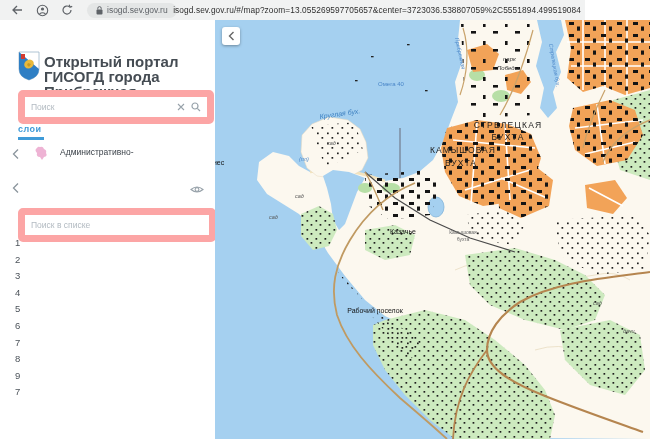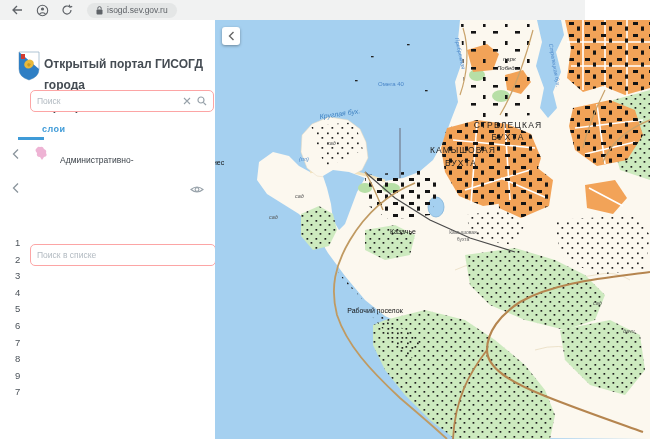--- a/index.html
+++ b/index.html
@@ -12,34 +12,34 @@
   .chrome .nav-ic{width:16px;height:16px;display:flex;align-items:center;justify-content:center;
           margin-left:9px;cursor:pointer;}
   .chip{margin-left:12px;height:15px;background:#e4e6e6;border-radius:8px;display:flex;
         align-items:center;padding:0 9px;gap:4px;}
   .chip span{font-size:8.5px;color:#5f6368;}
   .full-url{position:absolute;right:4px;top:5px;font-size:8.3px;color:#2e2e2e;letter-spacing:.1px;}
 
   
   .sidebar{position:absolute;left:0;top:20px;width:215px;height:419px;background:#fff;}
   .logo{position:absolute;left:18px;top:31px;}
-  .title{position:absolute;left:44px;top:34px;width:160px;font-size:12px;font-weight:bold;
-         color:#454c53;line-height:21px;}
-  .srch{position:absolute;left:30px;width:182px;height:20px;border:1px solid #fca5a5;
+  .title{position:absolute;left:44px;top:34px;width:160px;font-size:15px;font-weight:bold;
+         color:#454c53;line-height:15px;}
+  .srch{position:absolute;left:18px;width:182px;height:20px;border:7px solid #fca5a5;
         border-radius:5px;background:#fff;display:flex;align-items:center;}
   .srch input{border:none;outline:none;flex:1;font-size:8.5px;color:#444;padding:0 6px;
         font-family:"Liberation Sans",sans-serif;background:transparent;min-width:0;}
   .srch input::placeholder{color:#b2bac1;}
   .srch .ic{flex:0 0 auto;margin-right:6px;cursor:pointer;display:flex;}
   .tab{position:absolute;left:18px;top:104px;font-size:9px;font-weight:bold;color:#3f9bd8;
-       letter-spacing:.5px;cursor:pointer;margin-left:24px;}
+       letter-spacing:.5px;cursor:pointer;}
   .tab-bar{position:absolute;left:18px;top:117px;width:26px;height:3px;background:#3f9bd8;}
   .lrow{position:absolute;left:0;width:215px;cursor:pointer;}
   .chev{position:absolute;left:12px;top:4px;}
-  .llabel{font-size:8.5px;color:#3d444b;line-height:13px;margin-top:8px;}
+  .llabel{font-size:8.5px;color:#3d444b;line-height:13px;}
   .num{font-size:9.5px;color:#4c535a;height:16.6px;line-height:16.6px;padding-left:15px;
        cursor:pointer;}
 
   
   .map{position:absolute;left:215px;top:20px;width:435px;height:419px;background:#a5d0f0;
        cursor:grab;}
   .map svg{display:block;}
   .collapse-btn{position:absolute;left:7px;top:7px;width:18px;height:18px;background:#fff;
        border-radius:3px;box-shadow:0 1px 3px rgba(0,0,0,.35);display:flex;align-items:center;
        justify-content:center;cursor:pointer;}
@@ -67,20 +67,21 @@
         <path d="M8.2 0.8 L9 3.2 L11.2 2.4" stroke="#5f6368" stroke-width="1.2" fill="none"></path>
       </svg>
   </div>
   <div class="chip">
     <svg width="7" height="9" viewBox="0 0 7 9">
         <rect x="0.5" y="3.5" width="6" height="5" rx="1" fill="#5f6368"></rect>
         <path d="M1.8 3.5 V2.3 A1.7 1.7 0 0 1 5.2 2.3 V3.5" stroke="#5f6368" stroke-width="1" fill="none"></path>
       </svg>
     <span>isogd.sev.gov.ru</span>
   </div>
+  <div class="full-url">isogd.sev.gov.ru/#/map?zoom=13.055269597705657&amp;center=3723036.538807059%2C5551894.499519084</div>
 </div>
 
 <div class="sidebar">
   <svg class="logo" width="22" height="30" viewBox="0 0 22 30">
     <path d="M1,1 h20 v17 q0,8 -10,11 q-10,-3 -10,-11 Z" fill="#ffffff" stroke="#9db6c9" stroke-width="0.8"></path>
     <path d="M1,1 L21,18 V18 q0,8 -10,11 q-10,-3 -10,-11 Z" fill="#2f7fc4"></path>
     <rect x="3" y="3" width="4" height="5" fill="#d23b2f"></rect>
     <path d="M8,10 q4,-3 7,0 q2,3 -1,6 q-4,3 -7,0 q-2,-3 1,-6 Z" fill="#e8b93c"></path>
     <path d="M10,12 l3,1 -2,3 -2,-2 Z" fill="#c99a23"></path>
   </svg>
@@ -122,21 +123,21 @@
   <div class="lrow" style="top:158px;height:32px;">
     <svg class="chev" width="8" height="12" viewBox="0 0 8 12">
         <path d="M6,1.5 L1.5,6 L6,10.5" stroke="#8b959d" stroke-width="1.3" fill="none"></path>
       </svg>
     <svg style="position:absolute;left:190px;top:6px;" width="14" height="11" viewBox="0 0 14 11">
       <path d="M1,5.5 Q7,0.5 13,5.5 Q7,10.5 1,5.5 Z" fill="none" stroke="#97a1a9" stroke-width="1.1"></path>
       <circle cx="7" cy="5.5" r="1.9" fill="none" stroke="#97a1a9" stroke-width="1.1"></circle>
     </svg>
   </div>
 
-  <div class="srch" style="top:188px;width:184px;margin-top:36px;">
+  <div class="srch" style="top:188px;width:184px;">
     <input type="text" placeholder="Поиск в списке" style="">
   </div>
 
   <div style="position:absolute;left:0;top:215px;width:215px;">
     <div class="num">1</div>
     <div class="num">2</div>
     <div class="num">3</div>
     <div class="num">4</div>
     <div class="num">5</div>
     <div class="num">6</div>

